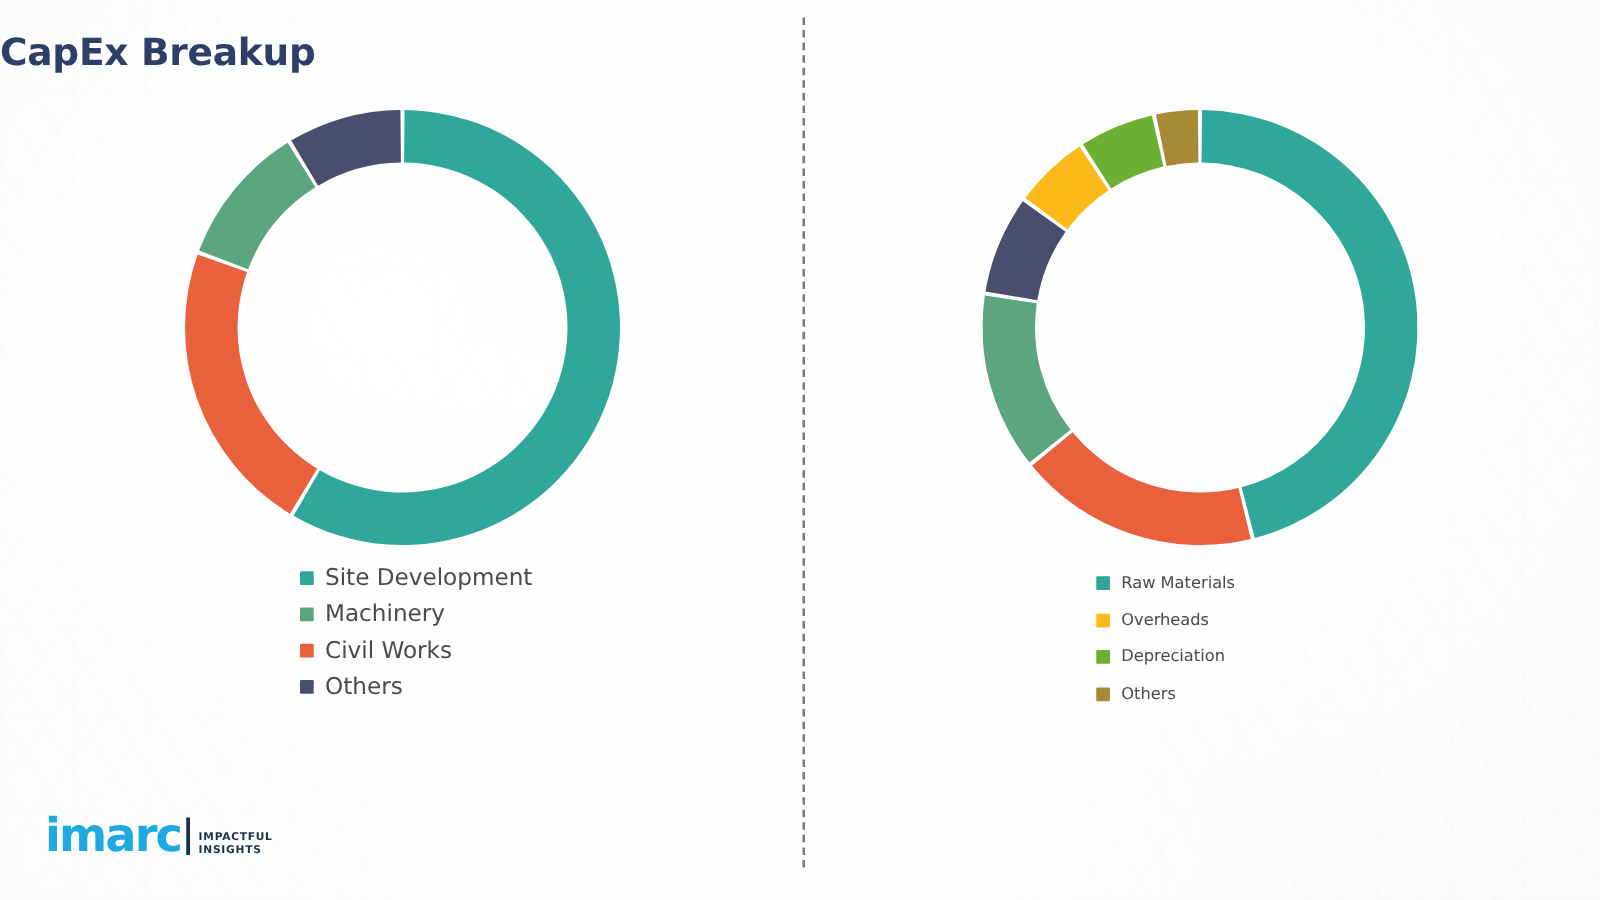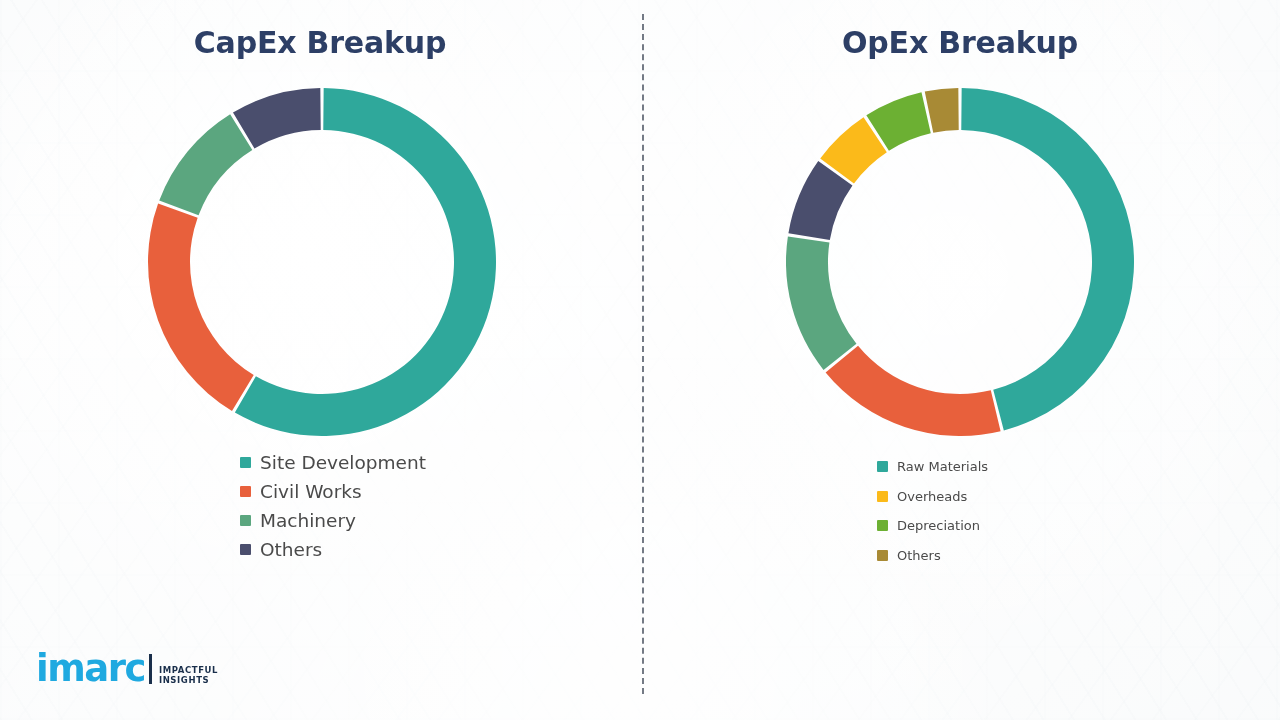--- a/index.html
+++ b/index.html
@@ -28,21 +28,20 @@
       radial-gradient(circle at 50% 92%,rgba(255,255,255,0.75) 0%,rgba(255,255,255,0) 45%);
     pointer-events:none;
   }
 
   .panel{position:absolute;top:0;height:720px;}
   #panel-left{left:0;width:640px;}
   #panel-right{left:640px;width:640px;}
 
   .chart-title{
     position:absolute;top:25px;left:0;width:100%;
-    text-align:center;
     font-family:"DejaVu Sans",sans-serif;
     font-size:30px;font-weight:bold;color:#2d3f66;
     letter-spacing:-0.2px;
   }
 
   .donut{position:absolute;}
   #donut-capex{left:148px;top:88px;width:348px;height:348px;}
   #donut-opex{left:146px;top:88px;width:348px;height:348px;}
 
   .legend{position:absolute;text-align:right;}
@@ -92,36 +91,35 @@
         <path d="M 83.99321630109927 322.9119836956694 A 174 174 0 0 1 10.092192949381683 115.60281866513354 L 49.65614637539299 129.69869002182543 A 132 132 0 0 0 105.71899167669599 286.96771176912847 Z" fill="#e8603c"></path>
         <path d="M 11.243475696369359 112.4669698730699 A 174 174 0 0 1 82.1290889321389 26.23080260229753 L 104.30482608645019 61.89922956036365 A 132 132 0 0 0 50.5295332869009 127.31977024853579 Z" fill="#5ba67f"></path>
         <path d="M 84.98281028291306 24.494348150739967 A 174 174 0 0 1 172.32974555754214 0.008016707385479549 L 172.732910422963 42.00608164008554 A 132 132 0 0 0 106.46971814565819 60.581919286768255 Z" fill="#4a4e6d"></path>
       </svg></div>
   <div class="legend" id="legend-capex">
       <div class="legend-item">
         <span class="legend-swatch" style="background: rgb(47, 168, 155);"></span>
         <span class="legend-label">Site Development</span>
       </div>
       <div class="legend-item">
+        <span class="legend-swatch" style="background: rgb(91, 166, 127);"></span>
+        <span class="legend-label">Machinery</span>
+      </div>
+      <div class="legend-item">
         <span class="legend-swatch" style="background: rgb(232, 96, 60);"></span>
         <span class="legend-label">Civil Works</span>
-      </div>
-      <div class="legend-item">
-        <span class="legend-swatch" style="background: rgb(91, 166, 127);"></span>
-        <span class="legend-label">Machinery</span>
       </div>
       <div class="legend-item">
         <span class="legend-swatch" style="background: rgb(74, 78, 109);"></span>
         <span class="legend-label">Others</span>
       </div>
     </div>
 </div>
 
 <div class="panel" id="panel-right">
-  <div class="chart-title">OpEx Breakup</div>
   <div class="donut" id="donut-opex"><svg viewBox="0 0 348 348" width="348" height="348">
         <path d="M 175.67025444245763 0.008016707385479549 A 174 174 0 0 1 217.8306795688896 342.38904812525465 L 207.25086036260592 301.7434158191587 A 132 132 0 0 0 175.2670895770368 42.00608164008554 Z" fill="#2fa89b"></path>
         <path d="M 214.5899630538218 343.1994530112003 A 174 174 0 0 1 39.602204516508266 284.5134949640881 L 72.0430517021787 257.83782376586 A 132 132 0 0 0 204.79238576496826 302.3582057326347 Z" fill="#e8603c"></path>
         <path d="M 37.50539594713217 281.91303472913194 A 174 174 0 0 1 1.888861384673703 148.43134801097378 L 43.43292932630419 154.60309159453183 A 132 132 0 0 0 70.45236933920373 255.86506082899666 Z" fill="#5ba67f"></path>
         <path d="M 2.4114321050475667 145.1319663336884 A 174 174 0 0 1 32.25577770242032 73.08134243236135 L 66.46990032597402 97.44101839696378 A 132 132 0 0 0 43.82936228658781 152.10011239107396 Z" fill="#4a4e6d"></path>
         <path d="M 34.21927956012553 70.37881397460433 A 174 174 0 0 1 77.53287902226867 29.18945283485823 L 100.81804615482451 64.14372284023727 A 132 132 0 0 0 67.95945345940557 95.39082439452743 Z" fill="#fbba1a"></path>
         <path d="M 80.33064888139519 27.364217664924865 A 174 174 0 0 1 135.4801760476643 4.317286788898059 L 144.77806458788325 45.275183081233024 A 132 132 0 0 0 102.94049225485152 62.759061676839565 Z" fill="#6cb033"></path>
         <path d="M 138.74474889738838 3.609075154538232 A 174 174 0 0 1 172.32974555754228 0.008016707385479549 L 172.7329104229631 42.00608164008554 A 132 132 0 0 0 147.2546370945705 44.73791908275314 Z" fill="#a88a35"></path>
       </svg></div>
 </div>

